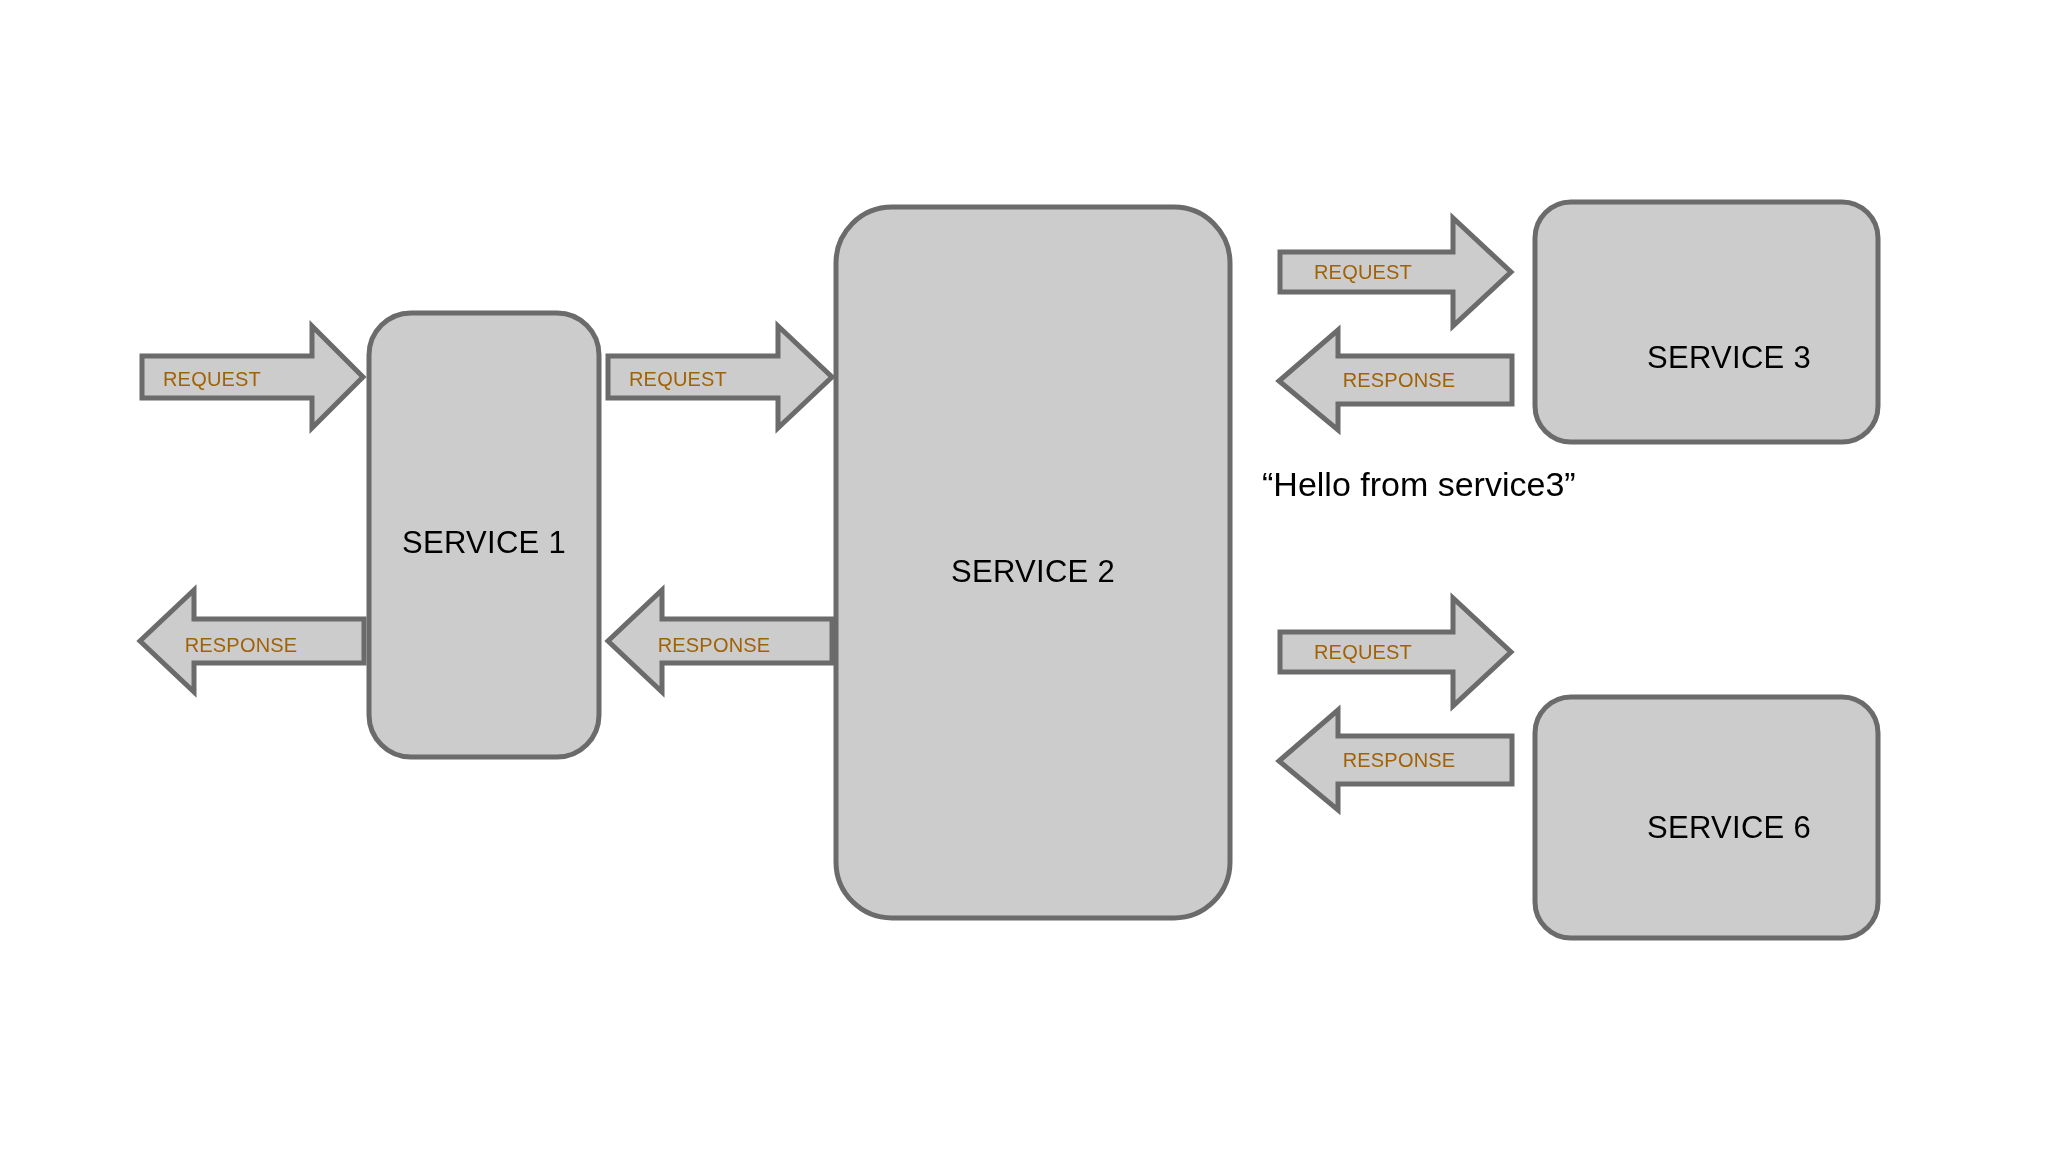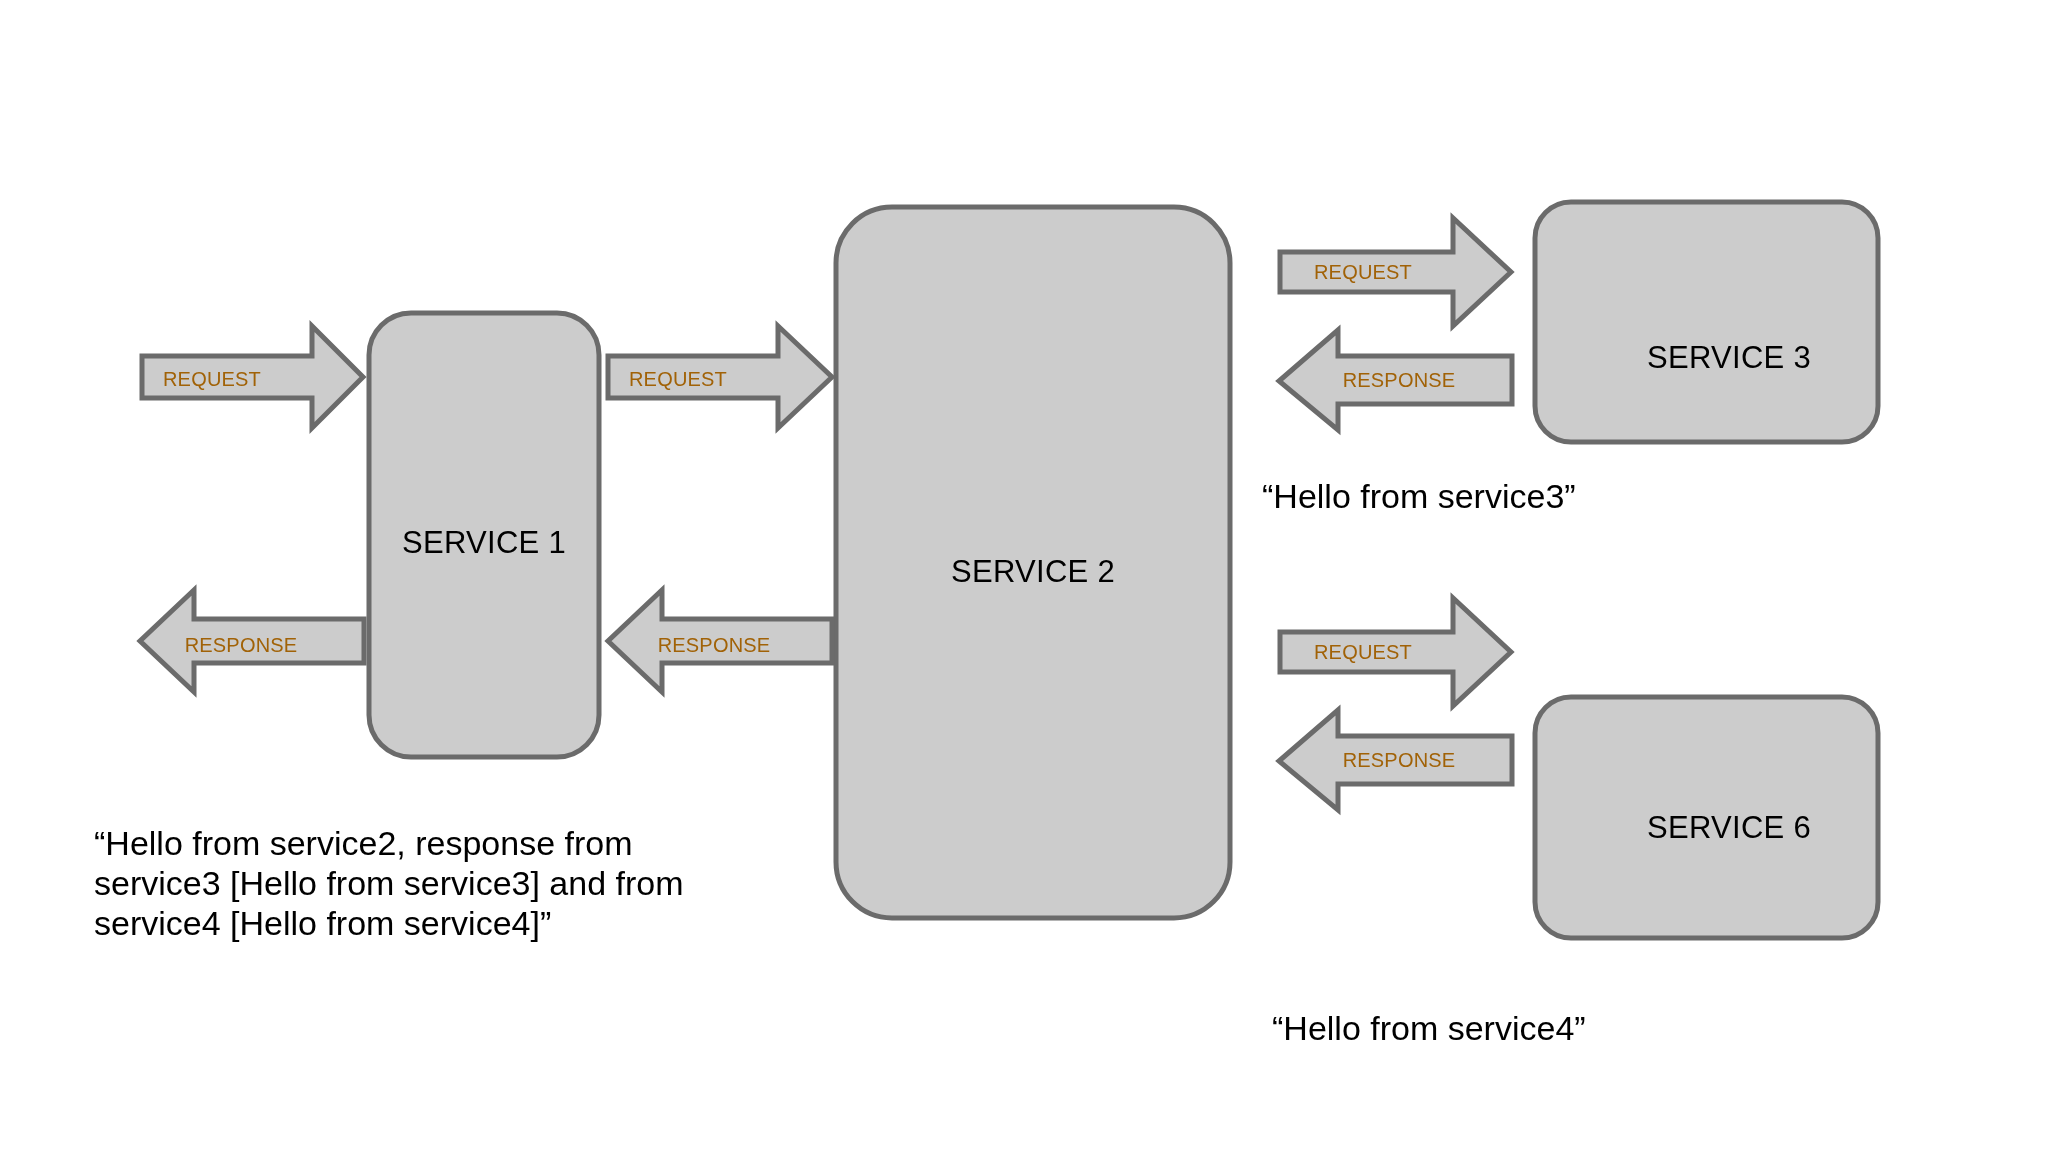--- a/index.html
+++ b/index.html
@@ -42,21 +42,20 @@
     letter-spacing: 0.2px;
     white-space: nowrap;
     transform: translate(-50%, -50%);
   }
   .caption {
     position: absolute;
     font-size: 34px;
     line-height: 1.17;
     color: #000000;
     white-space: pre-line;
-    margin-top: 12px;
   }
 </style>
 </head>
 <body>
 
 <div id="canvas">
 
   <svg class="svg-layer" viewBox="0 0 2048 1152">
 
     <rect x="369" y="313" width="230" height="444" rx="42" ry="42" fill="#cccccc" stroke="#6b6b6b" stroke-width="5"></rect>
@@ -102,21 +101,17 @@
   <div class="arrow-label" style="left:714px; top:645px;">RESPONSE</div>
 
   <div class="arrow-label" style="left:1363px; top:272px;">REQUEST</div>
 
   <div class="arrow-label" style="left:1399px; top:380px;">RESPONSE</div>
 
   <div class="arrow-label" style="left:1363px; top:652px;">REQUEST</div>
 
   <div class="arrow-label" style="left:1399px; top:760px;">RESPONSE</div>
 
-  <div class="caption" style="left:94px; top:812px; width:760px;">“Hello from service2, response from
-service3 [Hello from service3] and from
-service4 [Hello from service4]”</div>
 
   <div class="caption" style="left:1262px; top:465px; width:600px;">“Hello from service3”</div>
 
-  <div class="caption" style="left:1272px; top:997px; width:600px;">“Hello from service4”</div>
 
 </div>
 
 </body></html>

